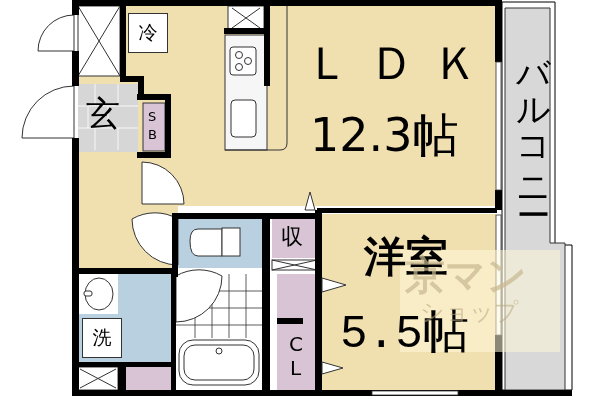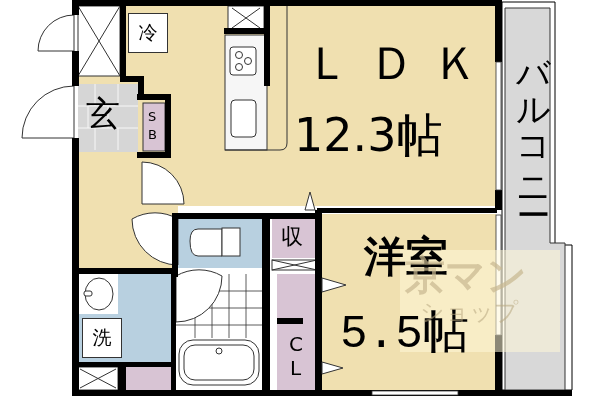--- a/index.html
+++ b/index.html
@@ -140,21 +140,21 @@
     <rect x="400" y="250" width="160" height="102" fill="#fff8d8"></rect>
   </g>
 </svg>
 
 <div class="box-lbl" style="left:128px;top:13px;width:38px;height:38px;">冷</div>
 <div class="lbl big" style="left:86px;top:96px;font-size:34px;">玄</div>
 <div class="lbl" style="left:148px;top:110px;font-size:13px;">S</div>
 <div class="lbl" style="left:148px;top:128px;font-size:13px;">B</div>
 
 <div class="lbl big" style="left:305px;top:40px;font-size:46px;letter-spacing:18px;">ＬＤＫ</div>
-<div class="lbl big" style="left:294px;top:112px;font-size:46px;">12.3帖</div>
+<div class="lbl big" style="left:310px;top:112px;font-size:46px;">12.3帖</div>
 
 <div class="lbl big" style="left:517px;top:35px;font-size:34px;writing-mode:vertical-rl;letter-spacing:2px;">バルコニー</div>
 
 <div class="lbl big" style="left:364px;top:236px;font-size:42px;font-weight:bold;">洋室</div>
 <div class="lbl big" style="left:340px;top:312px;font-size:46px;font-family:Liberation Mono, monospace;">5.5帖</div>
 
 <div class="lbl" style="left:405px;top:255px;font-size:40px;color:#c8b890;opacity:0.7;font-weight:bold;text-align:center;">京マン</div>
 <div class="lbl" style="left:420px;top:300px;font-size:24px;color:#b8a880;opacity:0.55;font-weight:normal;">ショップ</div>
 
 <div class="lbl" style="left:281px;top:226px;font-size:22px;">収</div>

